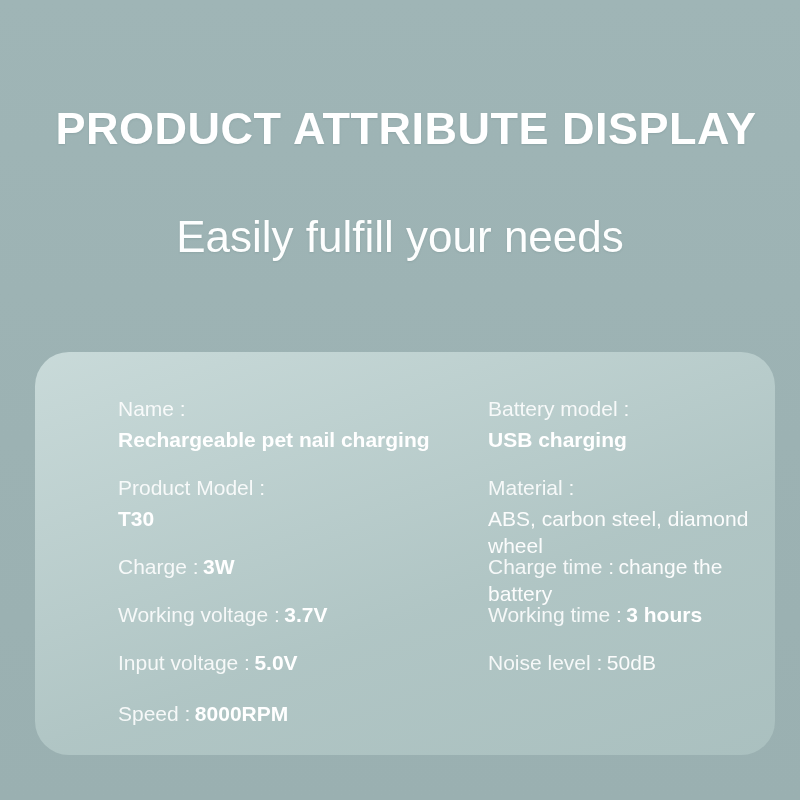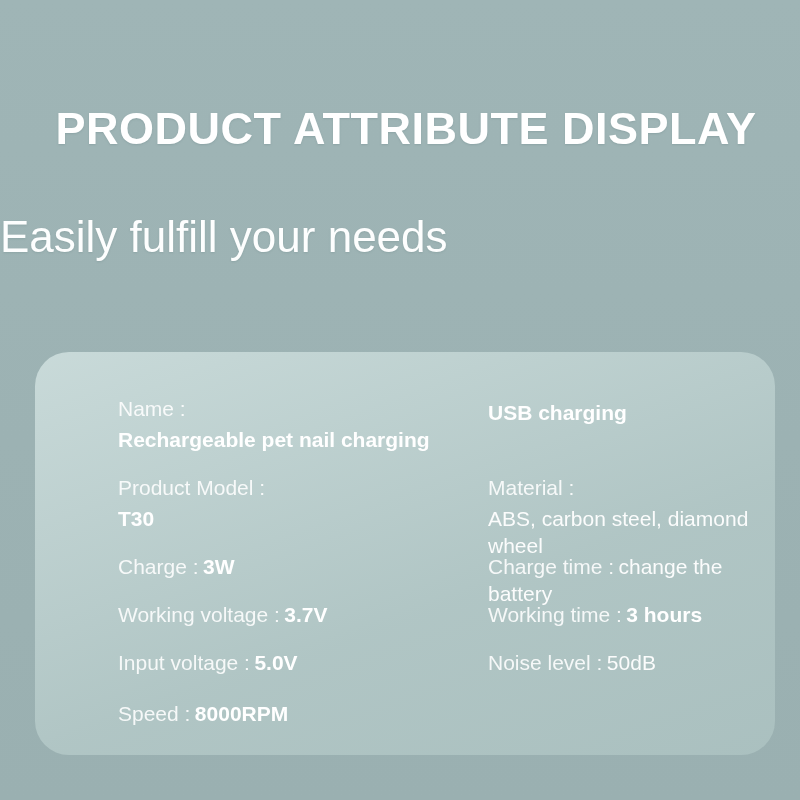--- a/index.html
+++ b/index.html
@@ -36,21 +36,21 @@
     line-height: 1.1;
     white-space: nowrap;
     text-shadow: 0 1px 2px rgba(110,135,137,0.35);
   }
 
   .subtitle {
     position: absolute;
     left: 0;
     right: 0;
     top: 212px;
-    text-align: left;
+    text-align: center;
     color: #fdfefe;
     font-size: 44px;
     font-weight: normal;
     line-height: 1.15;
     white-space: nowrap;
     text-shadow: 0 1px 2px rgba(110,135,137,0.30);
   }
 
   
   .card {
@@ -167,20 +167,21 @@
           <span class="value">5.0V</span>
         </div>
         <div class="row inline">
           <span class="label">Speed :</span>
           <span class="value">8000RPM</span>
         </div>
       </div>
 
       <div class="col col-right">
         <div class="row stacked">
+          <span class="label">Battery model :</span>
           <span class="value">USB charging</span>
         </div>
         <div class="row stacked">
           <span class="label">Material :</span>
           <span class="value plain">ABS, carbon steel, diamond wheel</span>
         </div>
         <div class="row inline">
           <span class="label">Charge time :</span>
           <span class="value plain">change the battery</span>
         </div>

